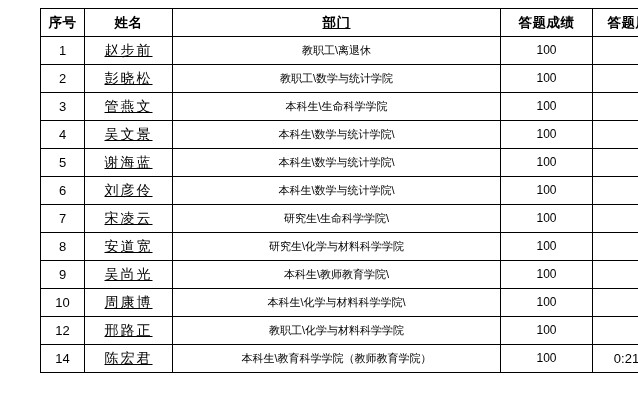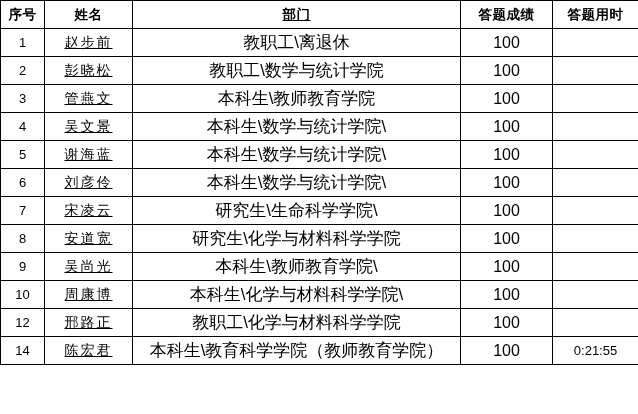--- a/index.html
+++ b/index.html
@@ -11,21 +11,22 @@
     width: 638px;
     height: 414px;
     font-family: "Liberation Sans", sans-serif;
     color: #000000;
     overflow: hidden;
   }
   .sheet {
     width: 510px;
     height: 414px;
     box-sizing: border-box;
-    padding: 0;
+    padding: 8px;
+    margin-left: 32px;
   }
   table.grid {
     border-collapse: collapse;
     width: 638px;
     table-layout: fixed;
     font-size: 13px;
   }
   table.grid th,
   table.grid td {
     border: 1px solid #000000;
@@ -44,22 +45,22 @@
   }
   
   col.c-index { width: 44px; }
   col.c-name  { width: 88px; }
   col.c-dept  { width: 328px; }
   col.c-score { width: 92px; }
   col.c-time  { width: 86px; }
 
   td.index-cell { font-size: 13px; }
   td.name-cell  { font-size: 14px; letter-spacing: 2px; text-decoration: underline; }
-  td.dept-cell  { font-size: 17px; }
-  td.score-cell { font-size: 16px; }
+  td.dept-cell  { font-size: 11px; }
+  td.score-cell { font-size: 12px; }
   td.time-cell  { font-size: 13px; }
 
   th.h-index { font-size: 13.5px; letter-spacing: 1px; }
   th.h-name  { font-size: 14px; letter-spacing: 3px; }
   th.h-dept  { font-size: 14px; letter-spacing: 3px; text-decoration: underline; }
   th.h-score { font-size: 13.5px; }
   th.h-time  { font-size: 13.5px; }
 </style>
 </head>
 <body>
@@ -93,21 +94,21 @@
       <tr>
         <td class="index-cell">2</td>
         <td class="name-cell">彭晓松</td>
         <td class="dept-cell">教职工\数学与统计学院</td>
         <td class="score-cell">100</td>
         <td class="time-cell"></td>
       </tr>
       <tr>
         <td class="index-cell">3</td>
         <td class="name-cell">管燕文</td>
-        <td class="dept-cell">本科生\教师教育学院</td>
+        <td class="dept-cell">本科生\生命科学学院</td>
         <td class="score-cell">100</td>
         <td class="time-cell"></td>
       </tr>
       <tr>
         <td class="index-cell">4</td>
         <td class="name-cell">吴文景</td>
         <td class="dept-cell">本科生\数学与统计学院\</td>
         <td class="score-cell">100</td>
         <td class="time-cell"></td>
       </tr>

